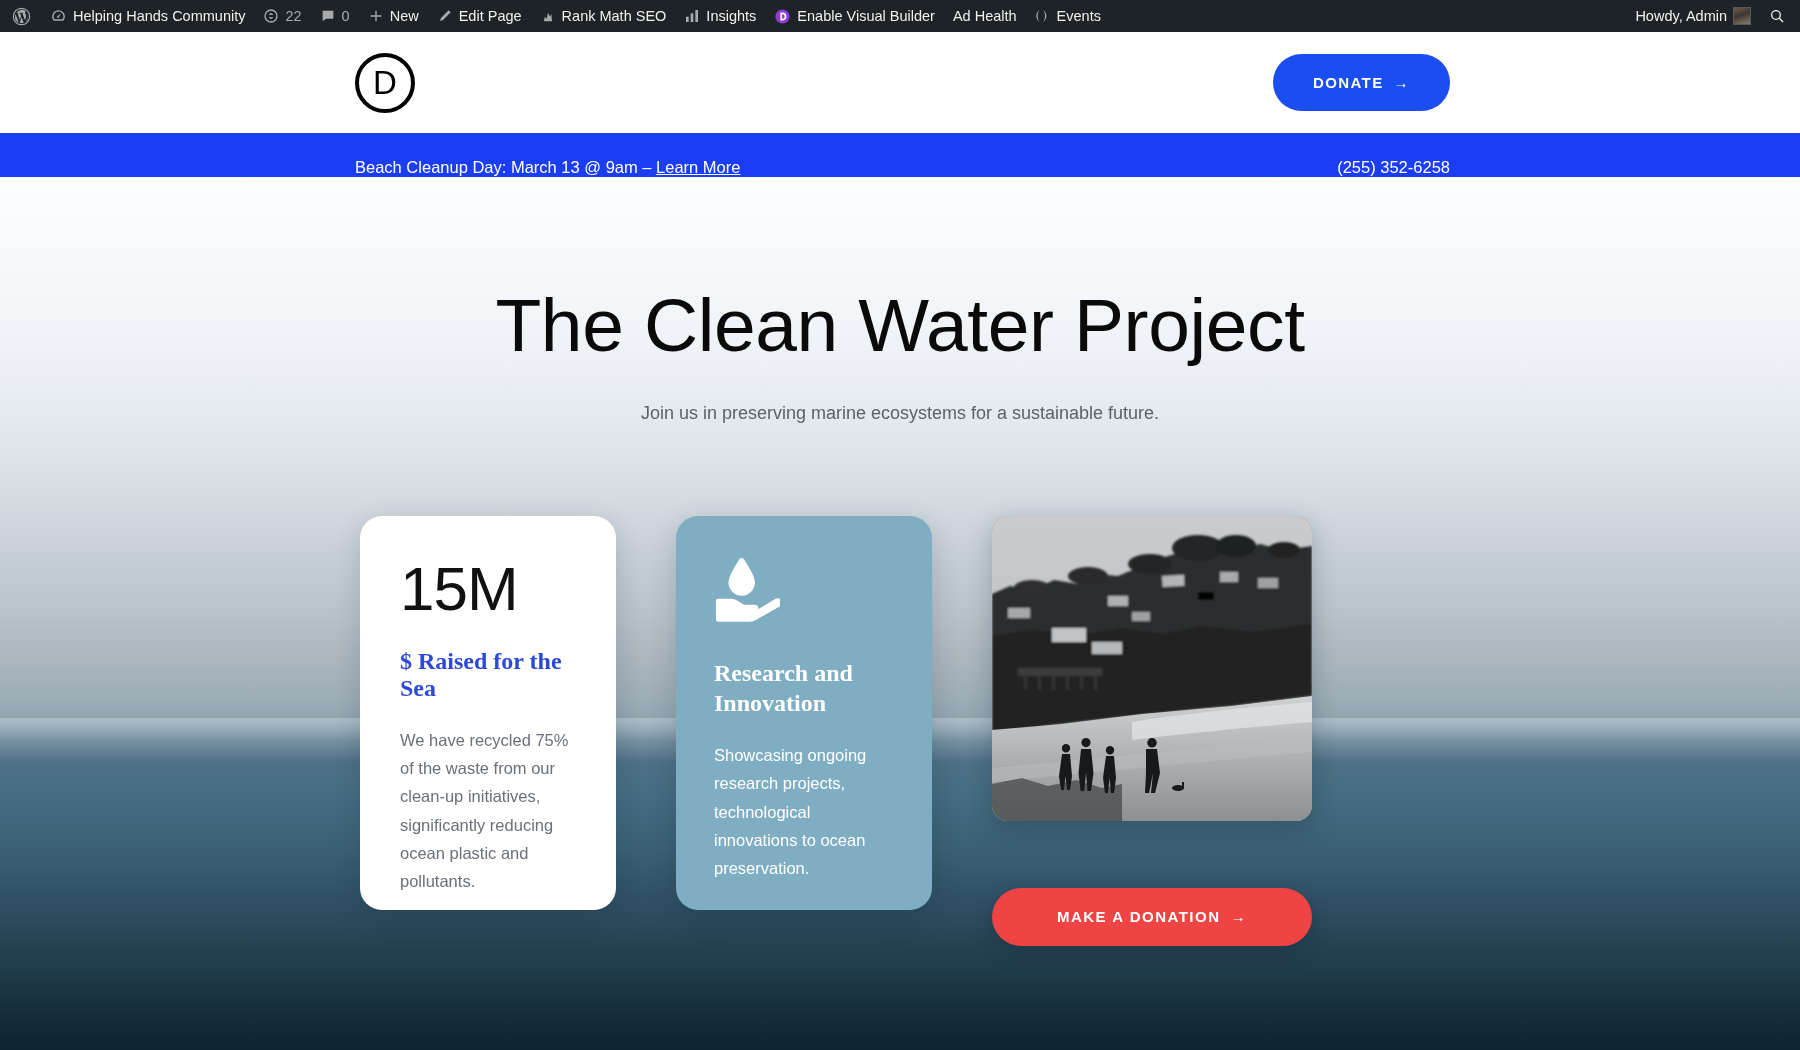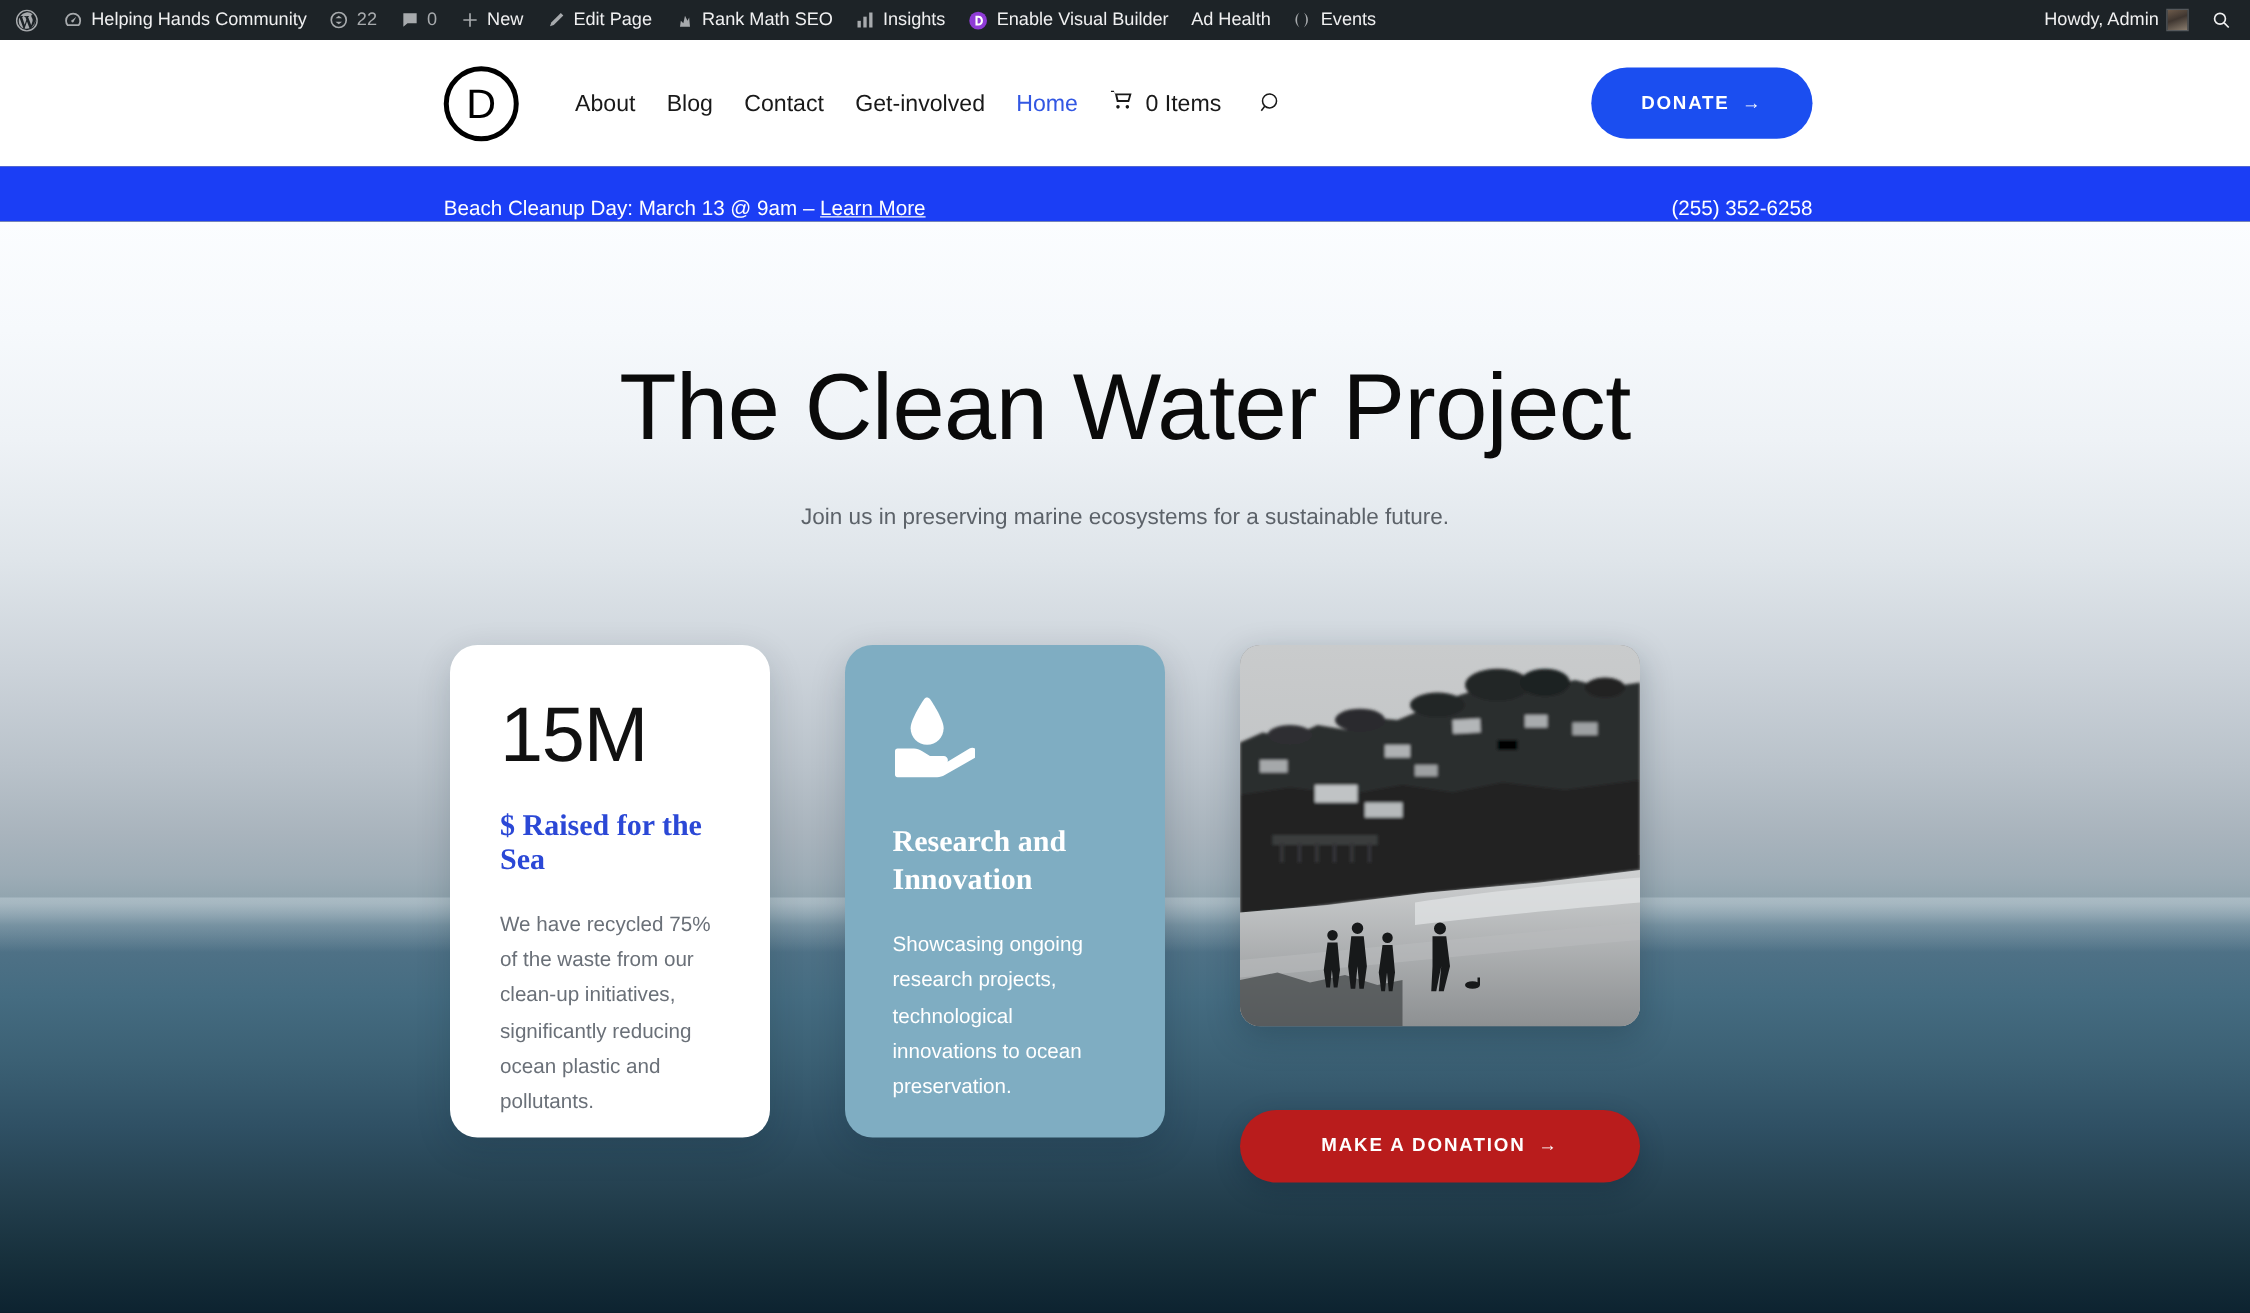--- a/index.html
+++ b/index.html
@@ -216,21 +216,21 @@
     border-radius: 16px;
     overflow: hidden;
     position: relative;
     background: #8e8e8e;
     box-shadow: 0 8px 26px rgba(10,30,45,.25);
   }
   .photo svg { display:block; width:100%; height:100%; }
   .donate-big {
     margin-top: 67px;
     width: 320px; height: 58px;
-    background: #b91c1c;
+    background: #ef4444;
     color: #fff;
     border: none;
     border-radius: 40px;
     font-size: 15px;
     font-weight: bold;
     letter-spacing: 1.5px;
     display: flex; align-items: center; justify-content: center; gap: 10px;
     cursor: pointer;
     font-family: "Liberation Sans", sans-serif;
     box-shadow: 0 6px 20px rgba(10,30,45,.28);
@@ -354,43 +354,20 @@
       </svg>
     </span>
   </div>
 </div>
 
 <div class="siteheader">
   <div class="logo-d">
     <span>D</span>
   </div>
 
-  <nav class="mainnav">
-    <a>About</a>
-    <a>Blog</a>
-    <a>Contact</a>
-    <a>Get-involved</a>
-    <a class="active">Home</a>
-
-    <span class="cart-link">
-      <span>
-        <svg width="20" height="18" viewBox="0 0 24 24" fill="#191919">
-          <path d="M1 2h3.2l.7 3H23l-2.6 9H7.3L6 8.6 5.2 4.6 4.6 3.5H1zM7.8 7l1.2 5h10l1.4-5zM8.5 17.4a1.9 1.9 0 1 0 0 3.8 1.9 1.9 0 0 0 0-3.8zm10 0a1.9 1.9 0 1 0 0 3.8 1.9 1.9 0 0 0 0-3.8z"></path>
-        </svg>
-      </span>
-      <span>0 Items</span>
-    </span>
-
-    <span class="search-ico">
-      <svg width="21" height="21" viewBox="0 0 24 24" fill="none" stroke="#191919" stroke-width="1.4">
-        <circle cx="11" cy="10" r="6.4"></circle>
-          <path d="M6.6 14.8L3.5 19"></path>
-      </svg>
-    </span>
-  </nav>
 
   <button class="donate-btn">
     <span>DONATE</span>
     <span class="arrow">→</span>
   </button>
 </div>
 
 <div class="announce">
   <div class="announce-msg">
     <span>Beach Cleanup Day: March 13 @ 9am – </span><a>Learn More</a>

